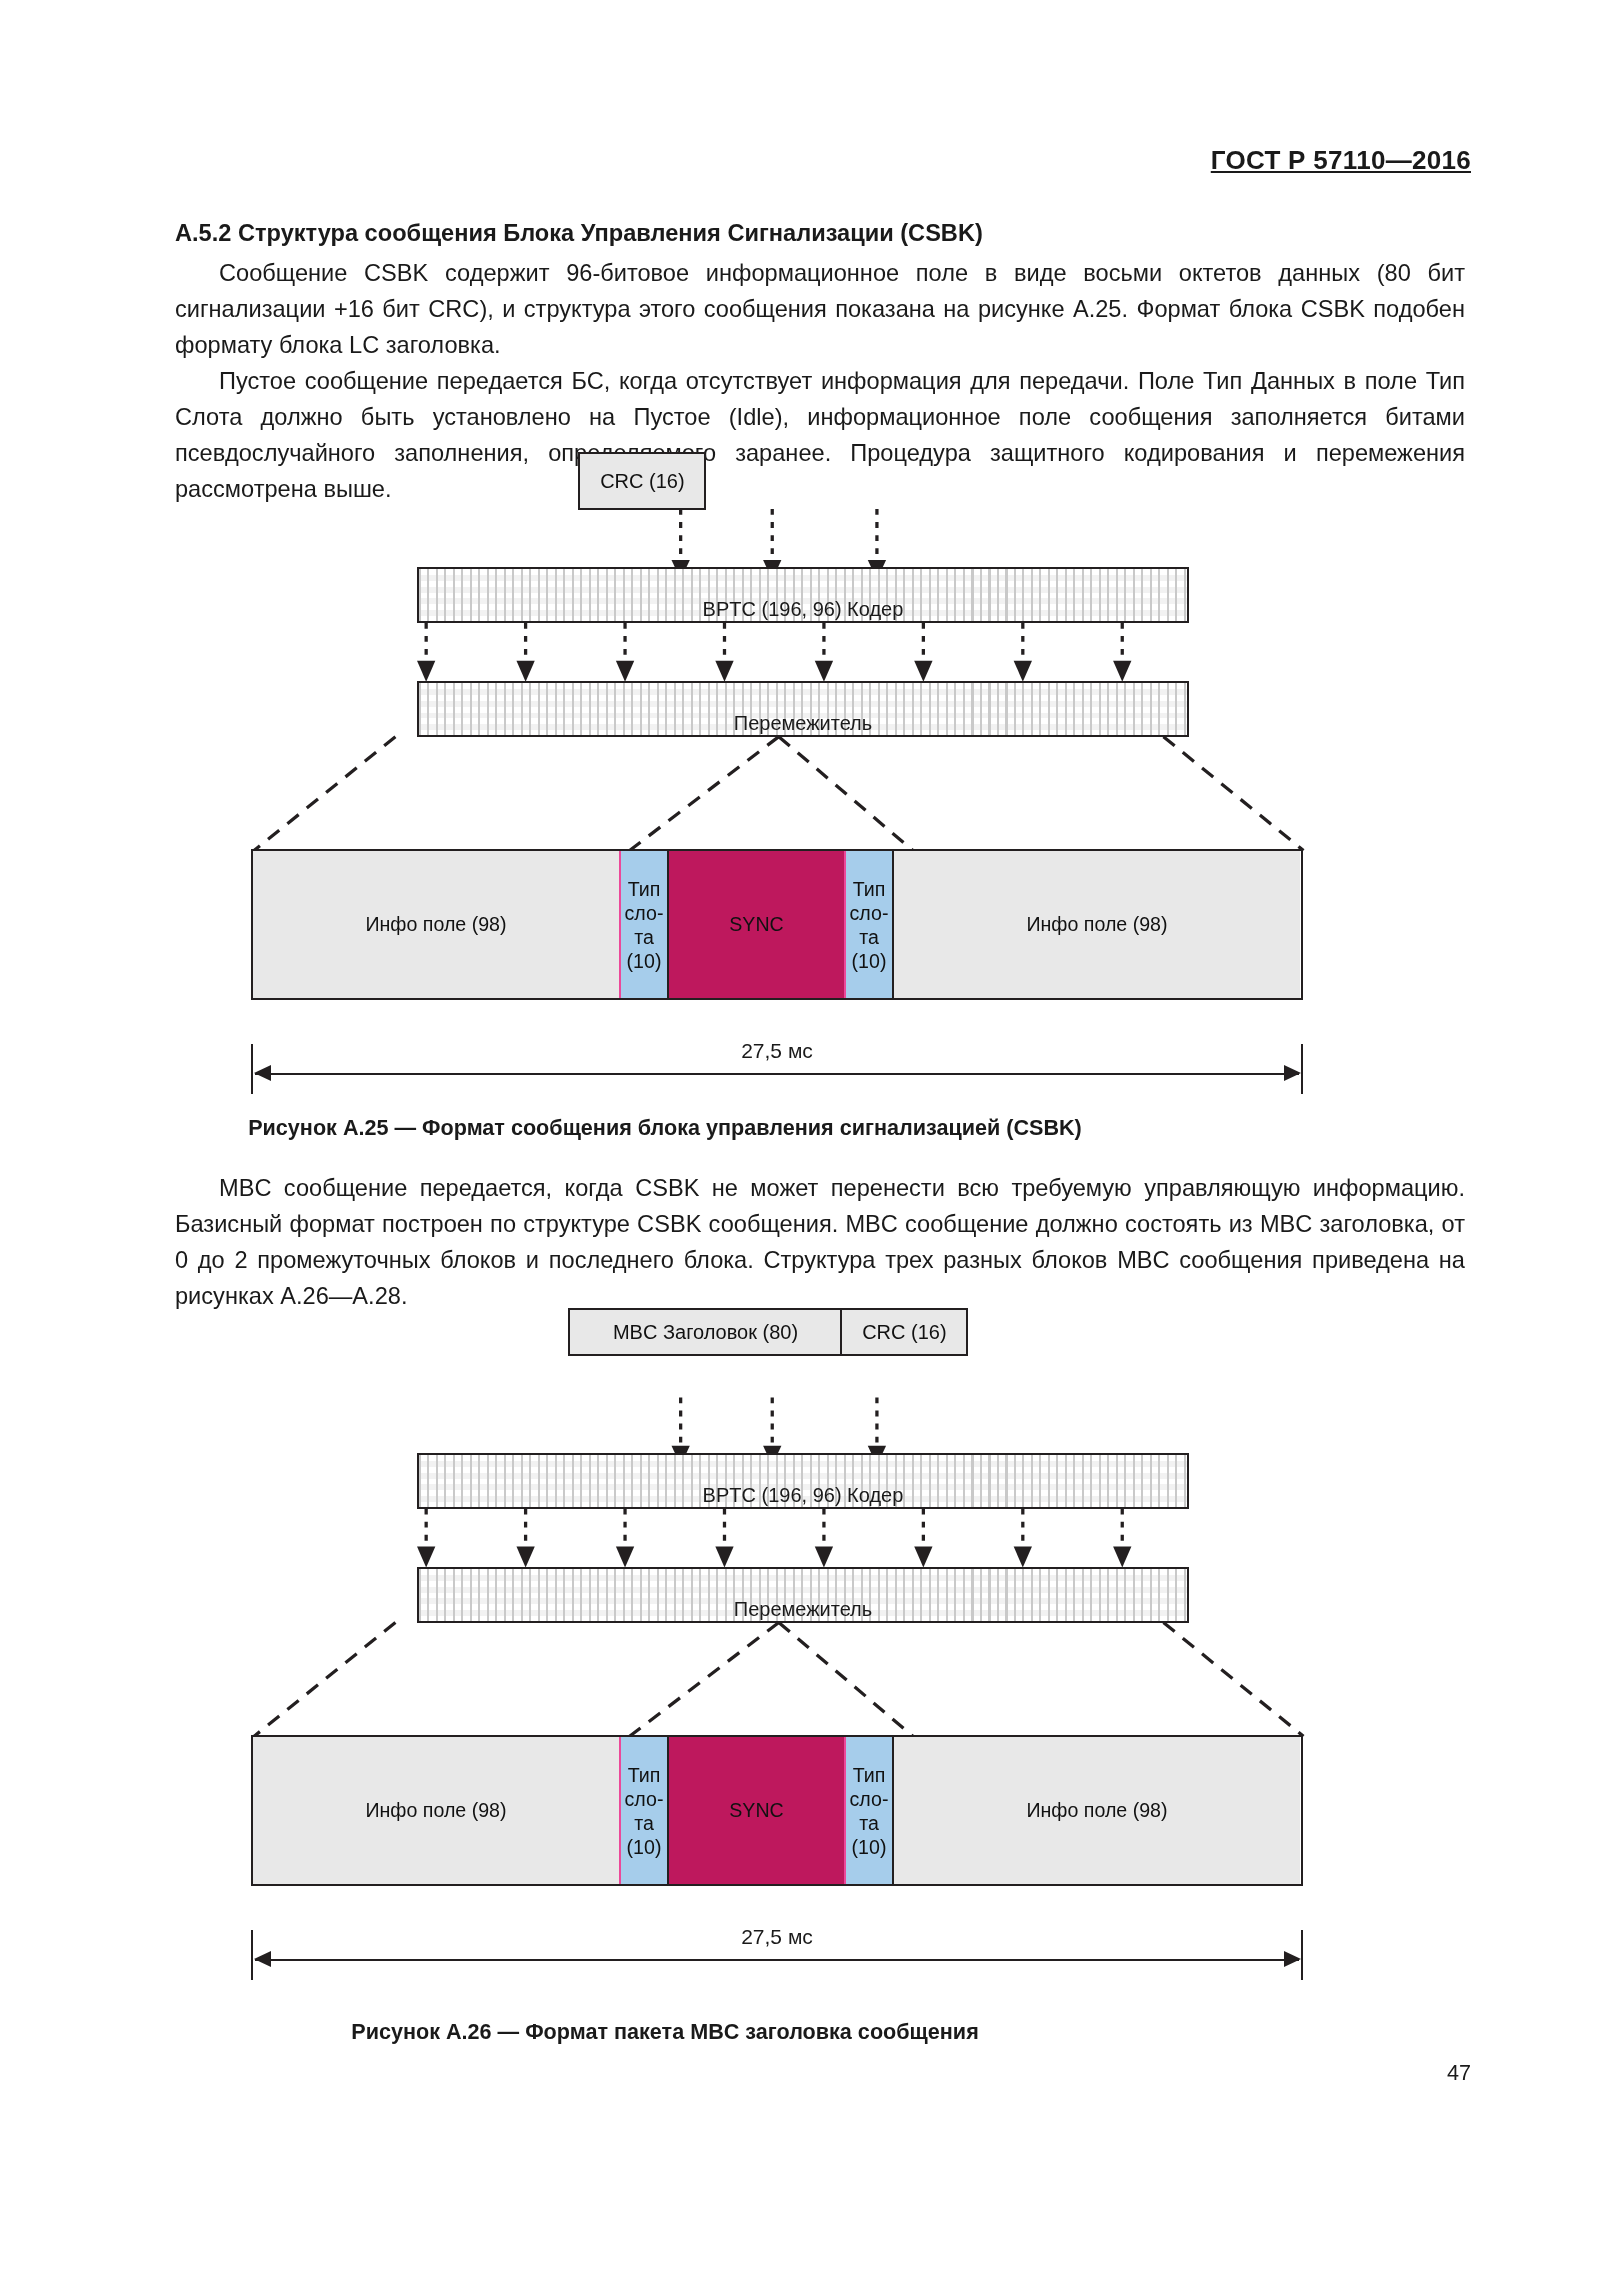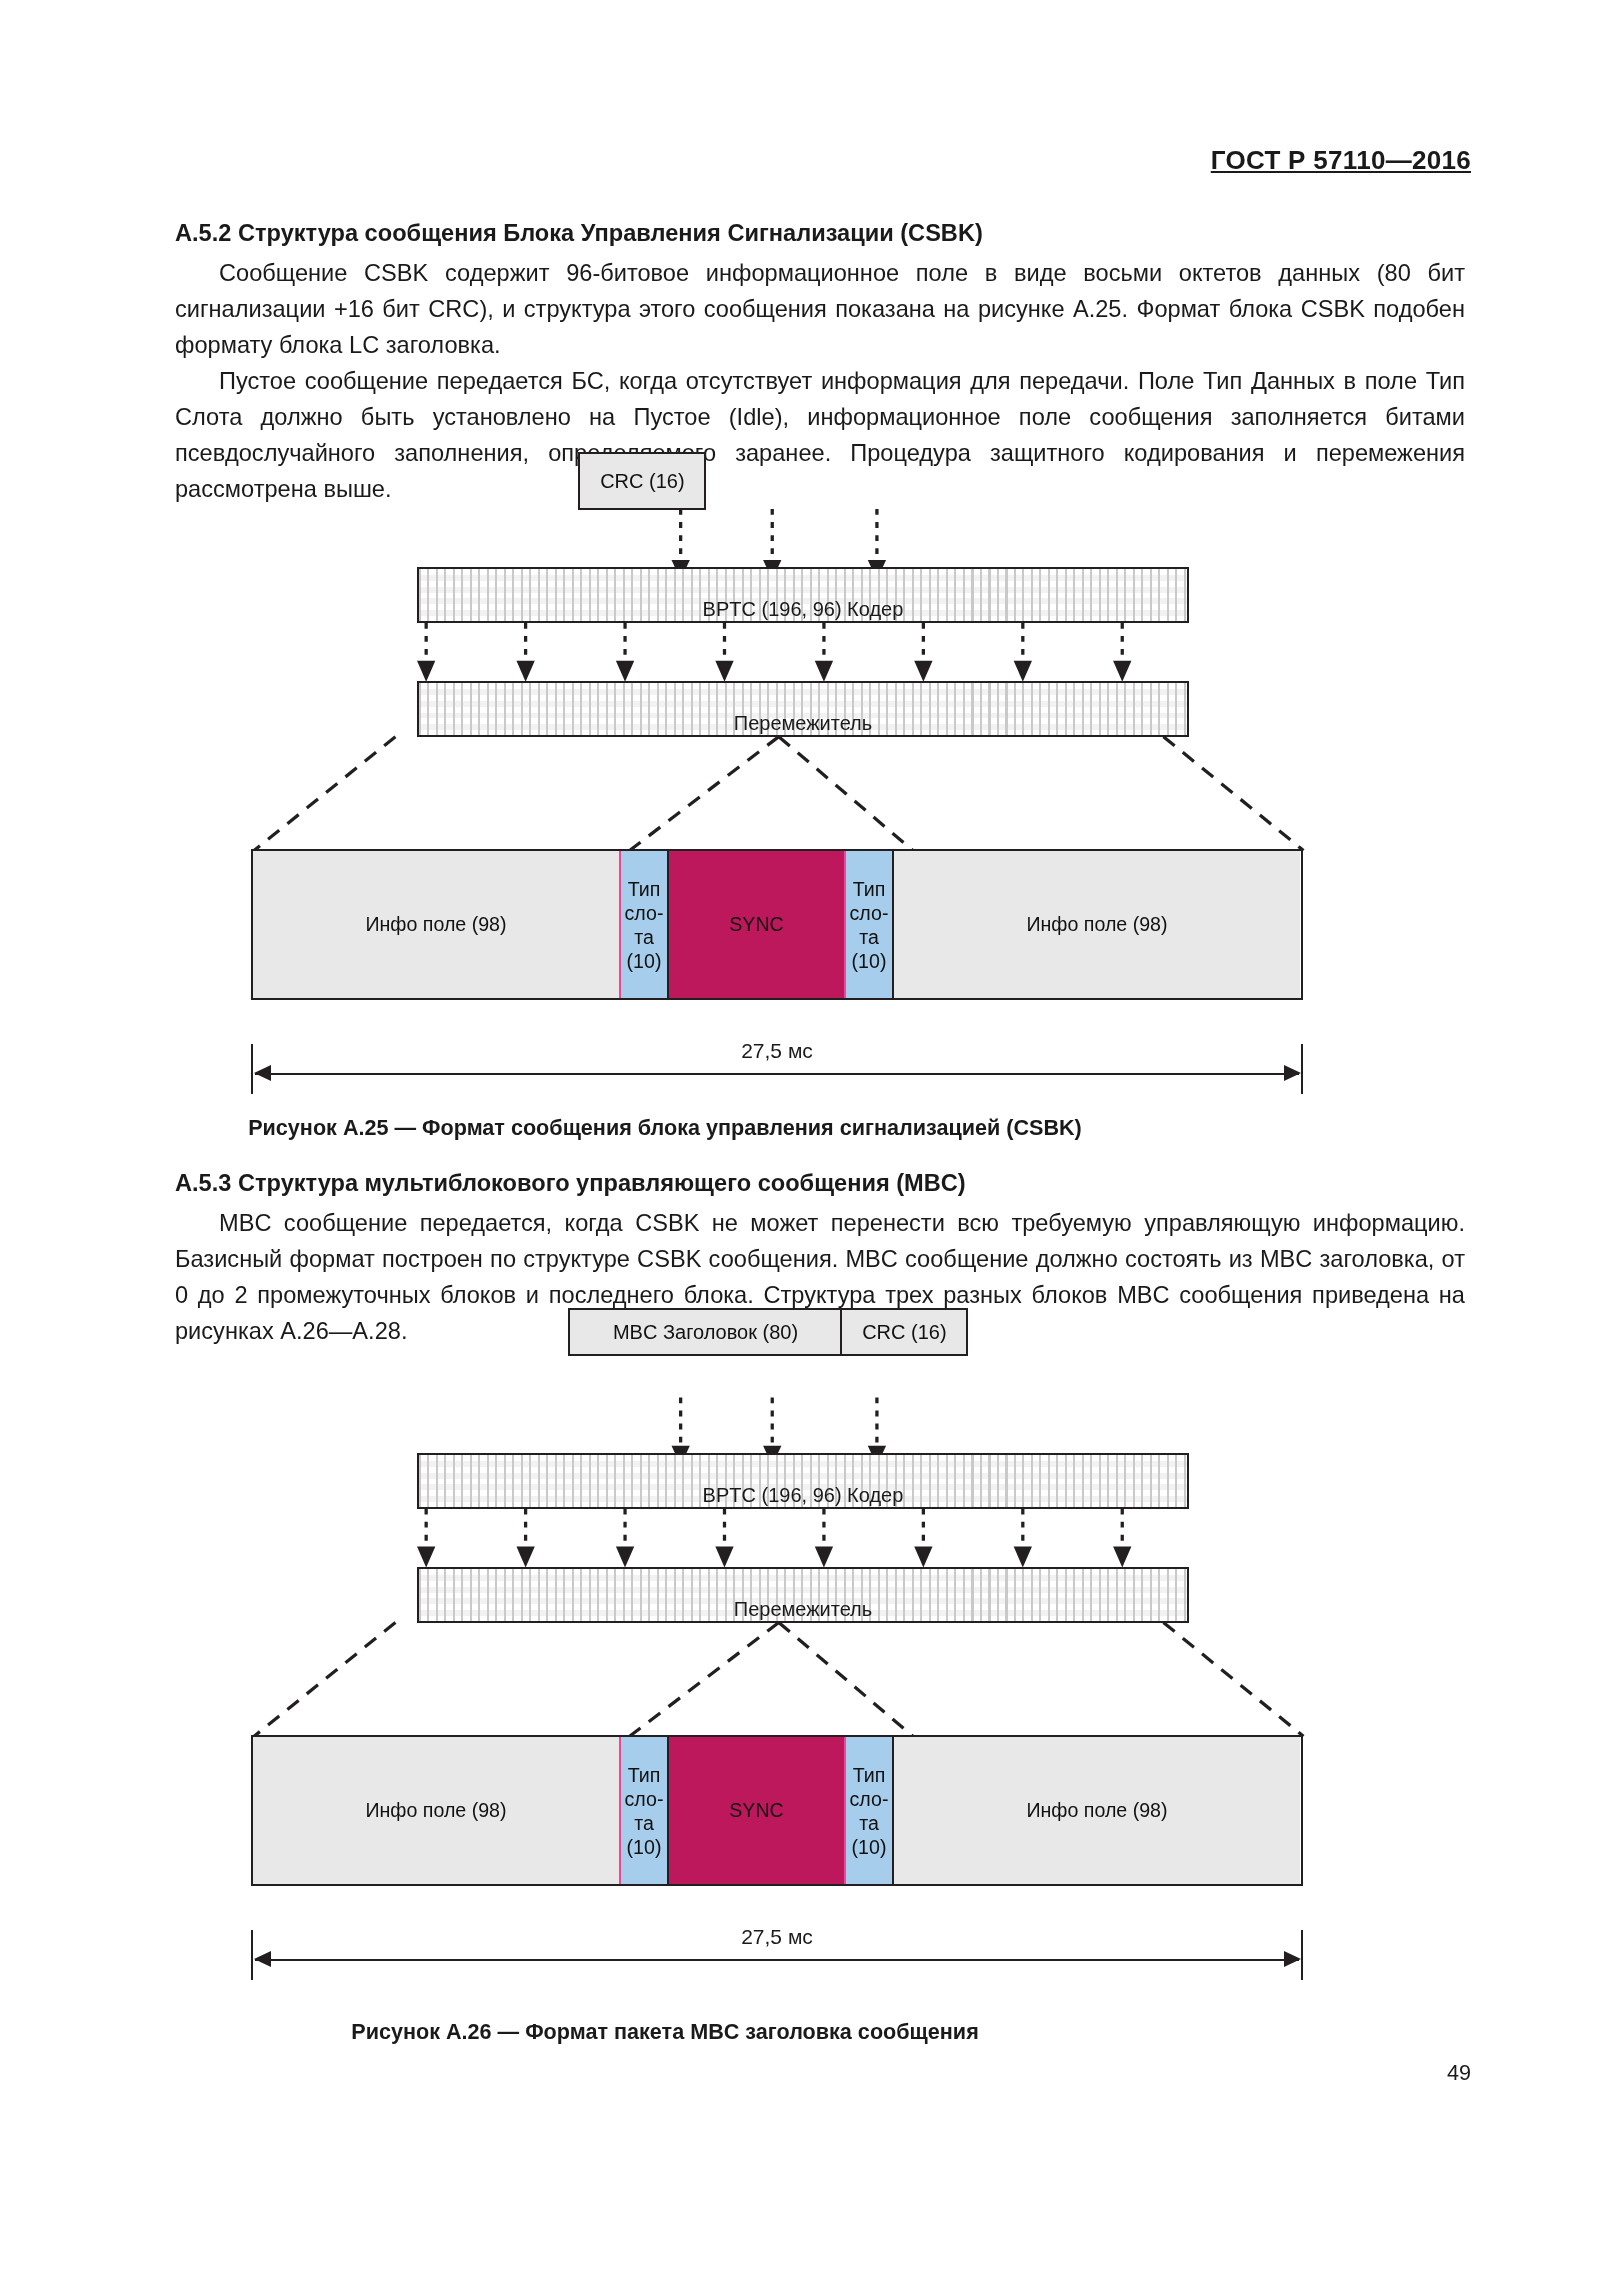--- a/index.html
+++ b/index.html
@@ -254,21 +254,20 @@
         <div class="line" style="left:3.9px; width:1044px;"></div>
         <div class="arrow left" style="left:2.6px;"></div>
         <div class="arrow right" style="left:1033px;"></div>
       </div>
 
       <div class="fig-caption" style="top:1115px;">Рисунок А.25 — Формат сообщения блока управления сигнализацией (CSBK)</div>
     </div>
   </div>
 
   <div class="text-col" style="top:1170px;">
-    <div class="sec-heading">A.5.3 Структура мультиблокового управляющего сообщения (MBC)</div>
     <p class="para"><span class="indent"></span><span>MBC сообщение передается, когда CSBK не может перенести всю требуемую управляющую информацию. Базисный формат построен по структуре CSBK сообщения. MBC сообщение должно состоять из MBC заголовка, от 0 до 2 промежуточных блоков и последнего блока. Структура трех разных блоков MBC сообщения приведена на рисунках А.26—А.28.</span></p>
   </div>
 
   <div class="figure" style="top:0;">
     <div class="fig-inner">
 
       <svg class="overlay" width="1623" height="2295" viewBox="0 0 2480 3508">
         <g stroke="#231f20" stroke-width="5" fill="none" stroke-dasharray="9,11">
           <line x1="1040" y1="2136" x2="1040" y2="2216"></line>
           <line x1="1180" y1="2136" x2="1180" y2="2216"></line>
@@ -334,16 +333,16 @@
         <div class="tick" style="left:1050px;"></div>
         <div class="line" style="left:3.9px; width:1044px;"></div>
         <div class="arrow left" style="left:2.6px;"></div>
         <div class="arrow right" style="left:1033px;"></div>
       </div>
 
       <div class="fig-caption" style="top:2019px;">Рисунок А.26 — Формат пакета MBC заголовка сообщения</div>
     </div>
   </div>
 
-  <div class="page-num">49</div>
+  <div class="page-num">47</div>
 
 </div>
 
 
 </body></html>

